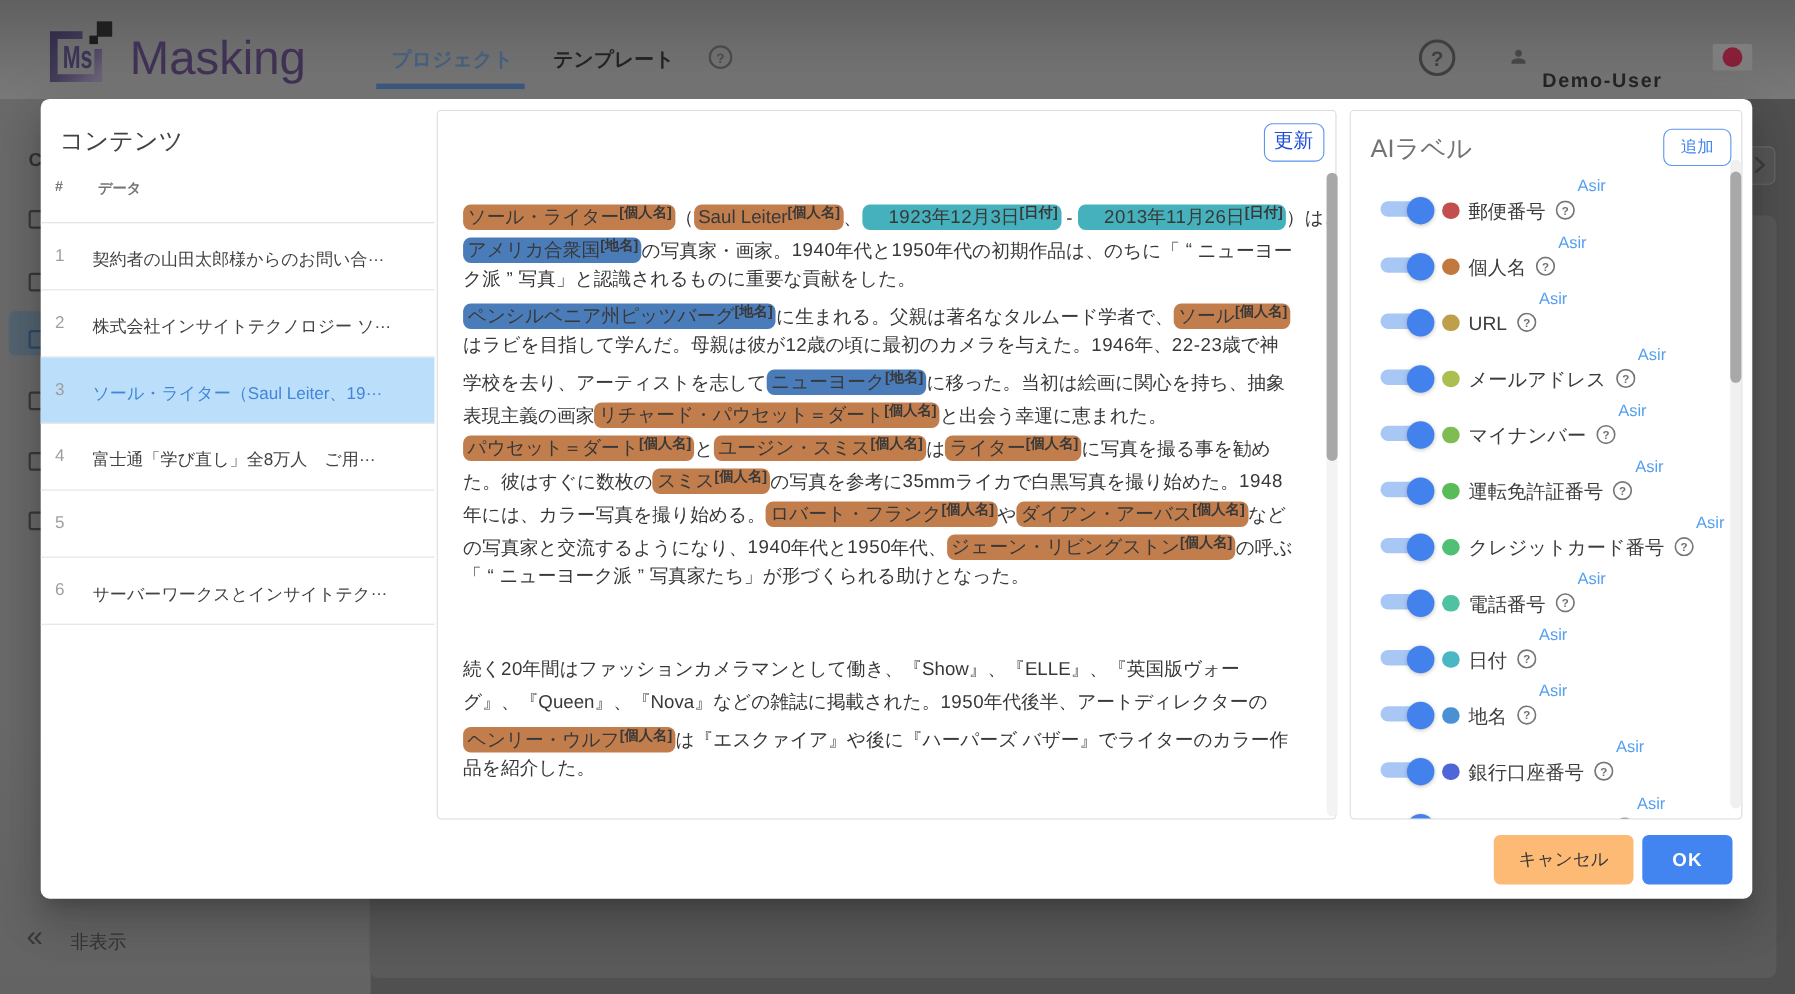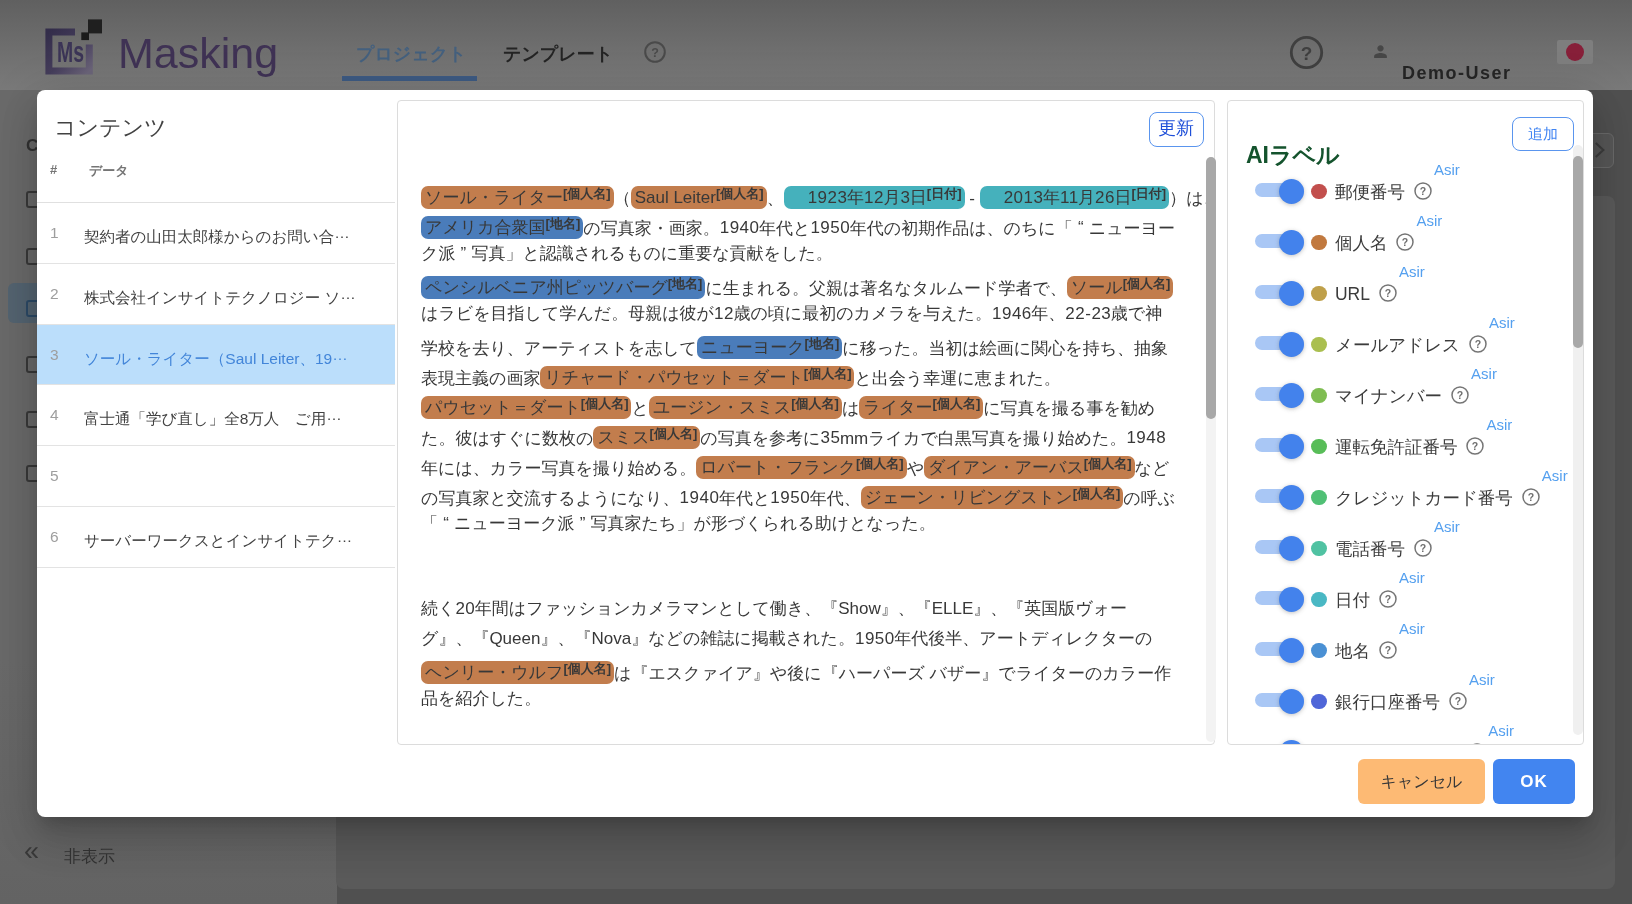--- a/index.html
+++ b/index.html
@@ -49,21 +49,21 @@
   #ctext .ln { white-space:nowrap; height:30px; }
   .hl { border-radius:7px; padding:2px 3px 2px 4px; }
   .hl-o { background:#c27d4d; }
   .hl-b { background:#4a7cba; }
   .hl-t { background:#45b1bc;padding-left:24px; }
   .tag { font-size:13px; font-weight:bold; vertical-align:5.5px; letter-spacing:0; }
   .vsb { position:absolute; border-radius:6px; }
 
   
   #rpanel { position:absolute; left:1189.7px; top:10px; width:357.3px; height:644.5px; border:1px solid #dcdcdc; border-radius:4px; overflow:hidden; }
-  #rp-title { position:absolute; left:18.3px; top:19px; font-size:23px; font-weight:700; color:#14532d;margin-top:20px; }
+  #rp-title { position:absolute; left:18.3px; top:19px; font-size:23px; font-weight:400; color:#737373; }
   #addbtn { position:absolute; left:284.3px; top:16px; width:62px; height:34px; border:1.5px solid #5a95ee; border-radius:8px;
             color:#4285f2; font-size:15px; text-align:center; line-height:31px; background:#fff; }
   .tgrow { position:absolute; left:26.3px; height:51px; width:320px; }
   .tgl { position:absolute; left:1.5px; top:12.7px; width:48.5px; height:25.3px; }
   .tgl .trk { position:absolute; left:0; top:3.4px; width:48.5px; height:14.7px; border-radius:8px; background:#a9c7f5; }
   .tgl .thm { position:absolute; right:-0.2px; top:0; width:25.3px; height:25.3px; border-radius:50%; background:#4382ec;
               box-shadow:0 1px 4px rgba(80,80,80,.35); }
   .dot { position:absolute; left:57.2px; top:17.2px; width:15.6px; height:15.6px; border-radius:50%; }
   .tlab { position:absolute; left:81px; top:0; height:51px; line-height:51px; font-size:17.5px; color:#3c3c3c; white-space:nowrap; }
   .hlp { display:inline-block; position:relative; width:18px; height:18px; margin-left:9px; vertical-align:-2.5px; }

